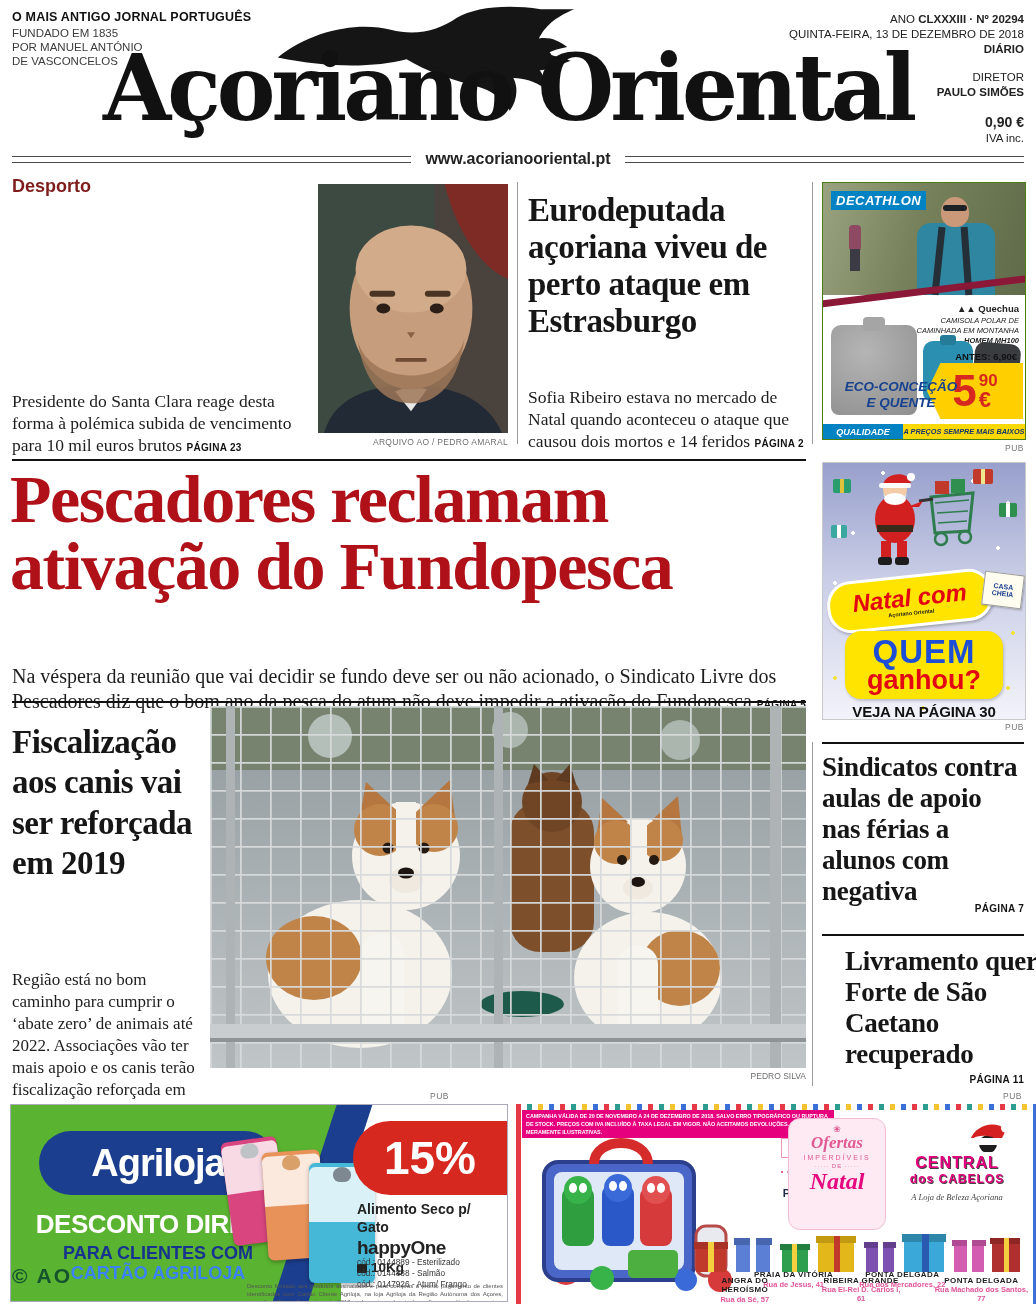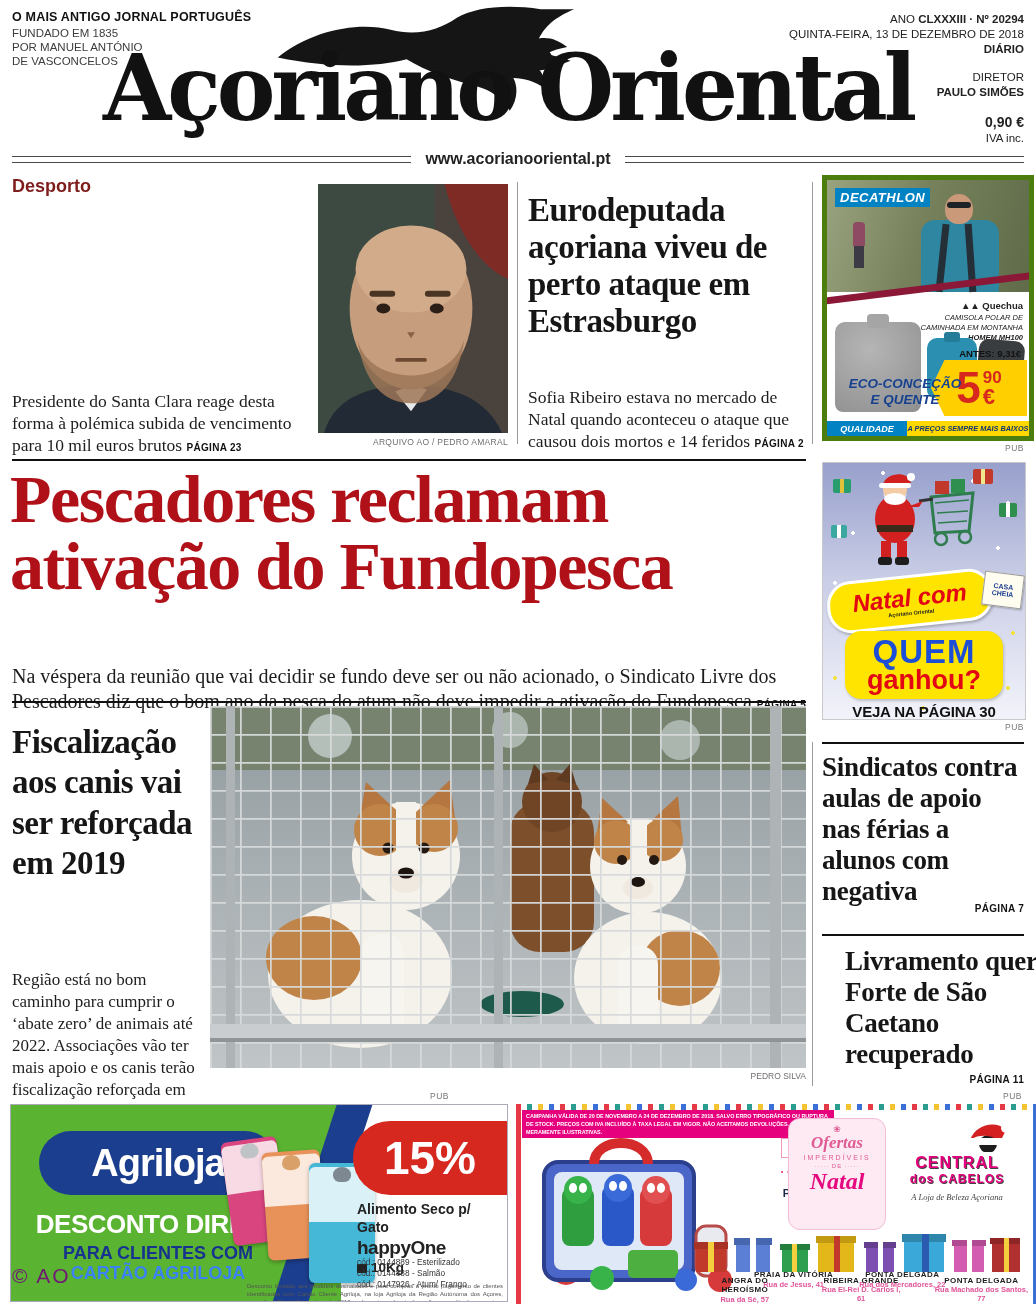--- a/index.html
+++ b/index.html
@@ -56,21 +56,21 @@
   #cap2{left:210px;top:1071px;width:596px;text-align:right;font-family:"Liberation Sans",sans-serif;font-size:8.5px;color:#6e6e6e;}
   #vdiv3{left:812px;top:742px;height:344px;}
   #rrule1{left:822px;top:742px;width:202px;height:2px;background:#111;}
   #rrule2{left:822px;top:934px;width:202px;height:2px;background:#111;}
   #hl4{left:822px;top:752px;width:202px;font-weight:bold;font-size:27px;line-height:1.15;color:#161616;letter-spacing:-.3px;}
   #pg7{left:822px;top:903px;width:202px;text-align:right;}
   #hl5{left:822px;top:946px;width:202px;font-weight:bold;font-size:27px;line-height:1.15;color:#161616;letter-spacing:-.3px;margin-left:23px;}
   #pg11{left:822px;top:1074px;width:202px;text-align:right;}
 
   
-  #ad-dec{left:822px;top:175px;width:202px;height:256px;border:5px solid #4d7c0f;overflow:hidden;background:#fff;font-family:"Liberation Sans",sans-serif;text-decoration:underline;}
+  #ad-dec{left:822px;top:182px;width:202px;height:256px;border:1px solid #4d7c0f;overflow:hidden;background:#fff;font-family:"Liberation Sans",sans-serif;text-decoration:underline;}
   #dec-photo{position:relative;height:112px;background:linear-gradient(105deg,#9aa37f 0%,#77825c 45%,#5f6b49 100%);}
   #dec-logo{position:absolute;top:8px;left:8px;background:#0082c3;color:#fff;font-style:italic;font-weight:bold;font-size:13px;padding:2px 5px;letter-spacing:.5px;}
   .hiker-head{position:absolute;left:118px;top:14px;width:28px;height:30px;border-radius:50% 50% 45% 45%;background:#c9997a;}
   .hiker-glasses{position:absolute;left:120px;top:22px;width:24px;height:6px;background:#1d2227;border-radius:3px;}
   .hiker-torso{position:absolute;left:94px;top:40px;width:78px;height:72px;border-radius:14px 14px 0 0;background:#2f86a0;}
   .hiker-strap{position:absolute;left:112px;top:44px;width:7px;height:68px;background:#242f37;transform:rotate(6deg);}
   .hiker-strap2{position:absolute;left:140px;top:44px;width:7px;height:68px;background:#242f37;transform:rotate(-4deg);}
   .walker{position:absolute;left:26px;top:42px;width:12px;height:26px;background:#8e4a62;border-radius:4px;}
   .walker-legs{position:absolute;left:27px;top:66px;width:10px;height:22px;background:#3c3a45;}
   #dec-diag{position:absolute;top:104px;left:-12px;width:240px;height:7px;background:#8c1838;transform:rotate(-7deg);}
@@ -143,21 +143,21 @@
   #badge15{position:absolute;left:342px;top:16px;width:154px;height:74px;background:#d6281e;border-radius:38px 0 0 38px;
            display:flex;align-items:center;justify-content:center;}
   #badge15 span{font-weight:bold;font-size:46px;color:#fff;}
   #agri-prod{position:absolute;left:346px;top:96px;width:146px;line-height:1.25;}
   #agri-prod .p1{font-weight:bold;font-size:14px;color:#222;}
   #agri-prod .p2{font-weight:bold;font-size:19px;color:#222;letter-spacing:-.5px;}
   #agri-prod .p3{font-weight:bold;font-size:13.5px;color:#222;display:flex;align-items:center;gap:4px;}
   #agri-prod .kgico{display:inline-block;width:10px;height:9px;background:#222;border-radius:1px;}
   #agri-codes{position:absolute;left:346px;top:152px;width:150px;font-size:8.3px;color:#333;line-height:1.35;}
   #agri-fine{position:absolute;left:236px;top:178px;width:256px;font-size:6px;color:#555;line-height:1.3;text-align:justify;}
-  #wm{left:12px;top:1264px;font-family:"Liberation Sans",sans-serif;font-weight:normal;font-size:21px;color:#701a75;z-index:9;letter-spacing:2px;}
+  #wm{left:12px;top:1264px;font-family:"Liberation Sans",sans-serif;font-weight:bold;font-size:21px;color:#14532d;z-index:9;letter-spacing:2px;}
 
   
   #ad-cc{left:516px;top:1104px;width:510px;height:196px;position:absolute;background:#fff;overflow:hidden;
     border:6px solid transparent;
     border-image:repeating-linear-gradient(90deg,#e63946 0 5px,#fff 5px 11px,#2a9d8f 11px 16px,#fff 16px 22px,#f4c430 22px 27px,#fff 27px 33px,#3a6fd8 33px 38px,#fff 38px 44px) 6;
     font-family:"Liberation Sans",sans-serif;}
   #cc-disc{position:absolute;left:0;top:0;width:304px;background:#e6007e;color:#fff;font-size:5.4px;line-height:1.5;padding:2px 4px;font-weight:bold;}
   #cc-bag{position:absolute;left:14px;top:24px;width:215px;height:158px;}
   #cc-apenas{position:absolute;left:238px;top:28px;width:132px;text-align:center;}
   #cc-apenas .ap{display:inline-block;border:1.5px solid #ef9ab8;color:#d4506f;font-size:11px;letter-spacing:4px;padding:3px 10px;background:#fff;}
@@ -260,21 +260,21 @@
       <div class="hiker-head"></div>
       <div class="hiker-glasses"></div>
       <div id="dec-logo">DECATHLON</div>
     </div>
     <div id="dec-diag"></div>
     <div id="dec-quechua">▲▲ <span>Quechua</span></div>
     <div id="dec-prod"><span>CAMISOLA POLAR DE CAMINHADA EM MONTANHA</span><br><span id="dec-mh">HOMEM MH100</span></div>
     <div id="sw-gray" class="sw"></div>
     <div id="sw-blue" class="sw"></div>
     <div id="sw-black" class="sw"></div>
-    <div id="dec-antes">ANTES: 9,31€</div>
+    <div id="dec-antes">ANTES: 6,90€</div>
     <div id="dec-tag">
       <span class="big">5</span>
       <span class="sup">
           <span class="c">90</span>
           <span class="e">€</span>
         </span>
     </div>
     <div id="dec-slogan"><span>ECO-CONCEÇÃO</span><br><span>E QUENTE</span></div>
     <div id="dec-footer">
       <div class="q">QUALIDADE</div>

